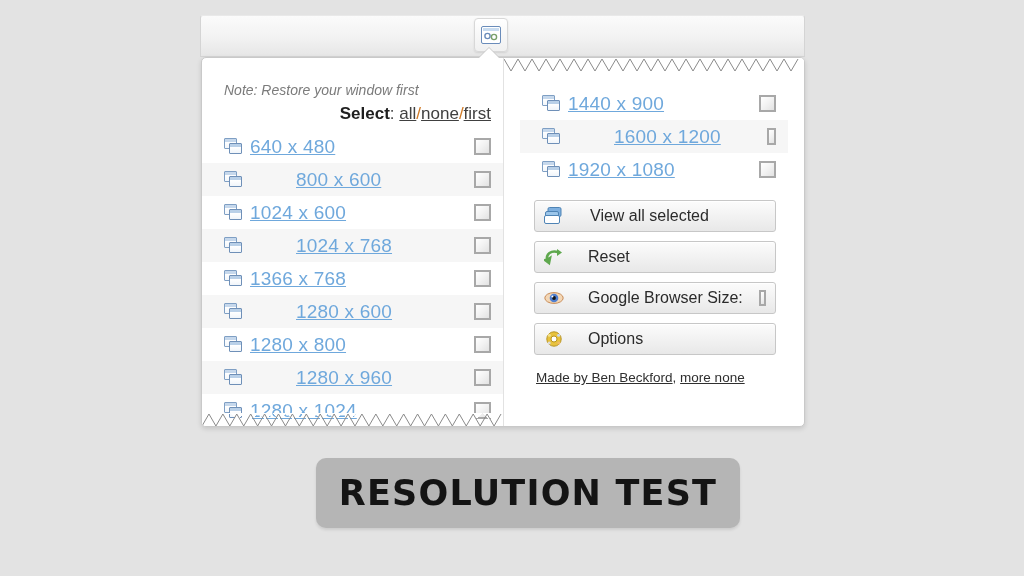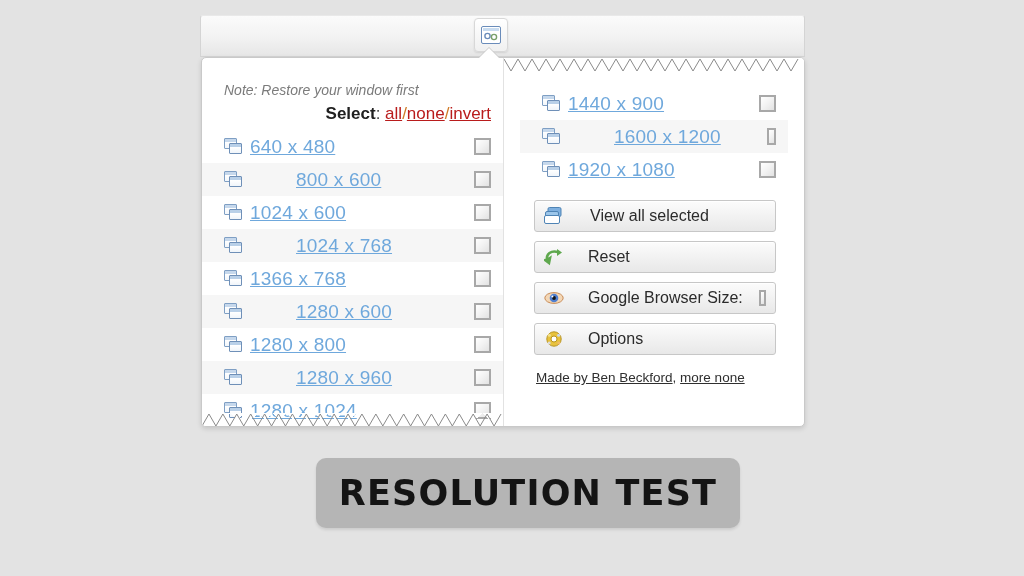--- a/index.html
+++ b/index.html
@@ -102,21 +102,21 @@
     padding: 2px 12px 6px 10px;
     font-size: 17px;
     white-space: nowrap;
   }
   .select-label {
     color: #202020;
     font-weight: bold;
   }
   .select-colon { color: #4a4a4a; }
   .select-link {
-    color: #b91c1c;
+    color: #404040;
     text-decoration: underline;
     cursor: pointer;
     text-align: right;
   }
   .select-sep {
     color: #d07a26;
   }
 
   
   .res-row {
@@ -285,21 +285,21 @@
 <div id="popup-pointer"></div>
 
 <div id="popup">
 
   <div class="column" id="left-column">
 
     <div class="note-row">Note: Restore your window first</div>
 
     <div class="select-row">
       <span class="select-label">Select</span><span class="select-colon">:</span>
-      <span class="select-link">all</span><span class="select-sep">/</span><span class="select-link">none</span><span class="select-sep">/</span><span class="select-link">invert</span>
+      <span class="select-link">all</span><span class="select-sep">/</span><span class="select-link">none</span><span class="select-sep">/</span><span class="select-link">first</span>
     </div>
 
     <div id="left-list">
         <div class="res-row">
           <span class="win-icon">
             <span class="back"></span>
             <span class="front"></span>
           </span>
           <span class="res-link">640 x 480</span>
           <span class="res-check"></span>

